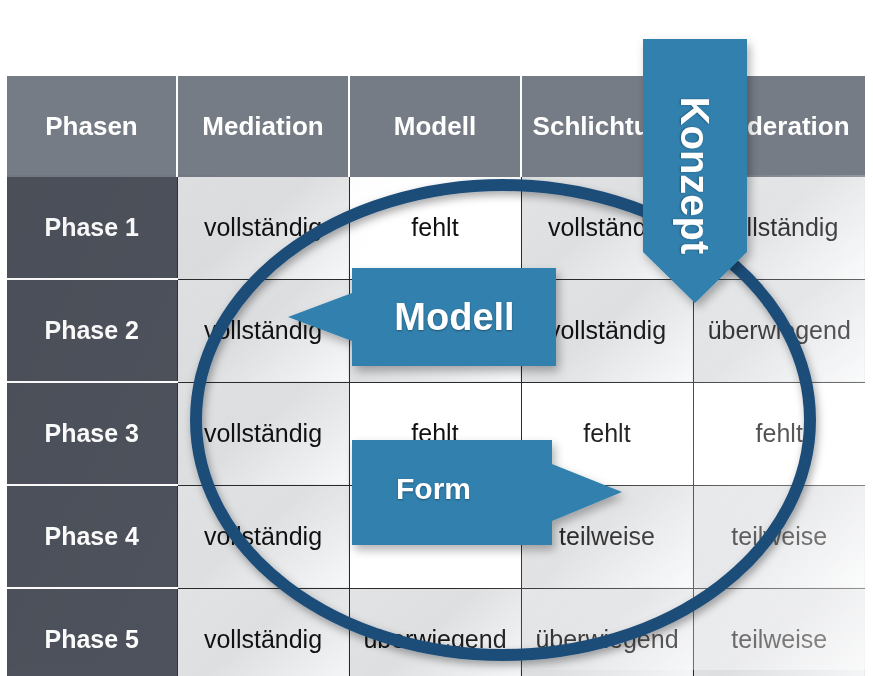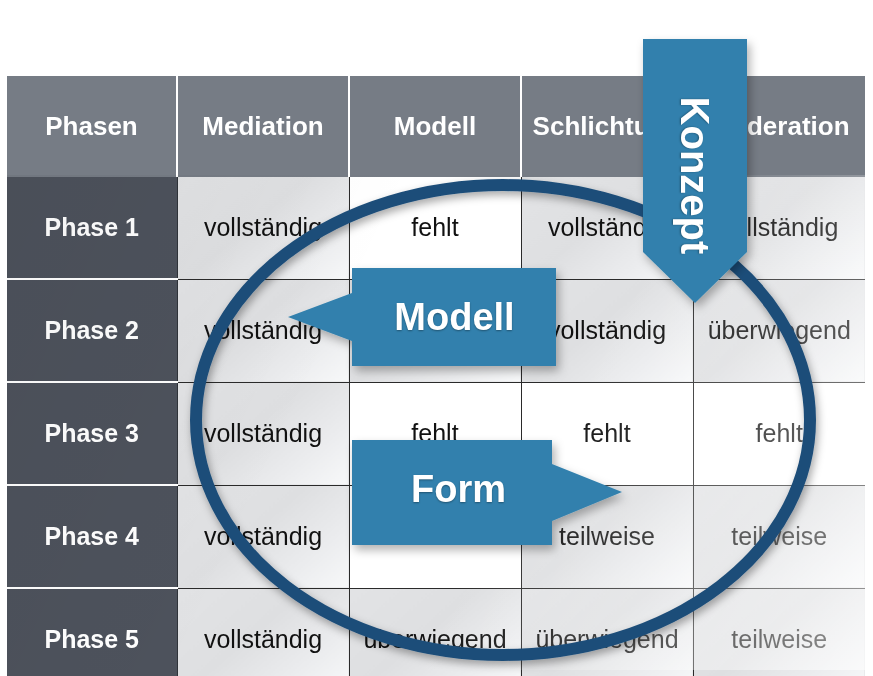--- a/index.html
+++ b/index.html
@@ -137,25 +137,25 @@
     top: 295px;
     width: 205px;
     height: 44px;
     font-size: 38px;
     display: flex;
     align-items: center;
     justify-content: center;
   }
 
   #form-label {
-    left: 361px;
+    left: 336px;
     top: 467px;
     width: 195px;
     height: 44px;
-    font-size: 38px;
+    font-size: 30px;
     display: flex;
     align-items: center;
     justify-content: center;
   }
 </style>
 </head>
 <body>
 
 <div id="stage">
 

